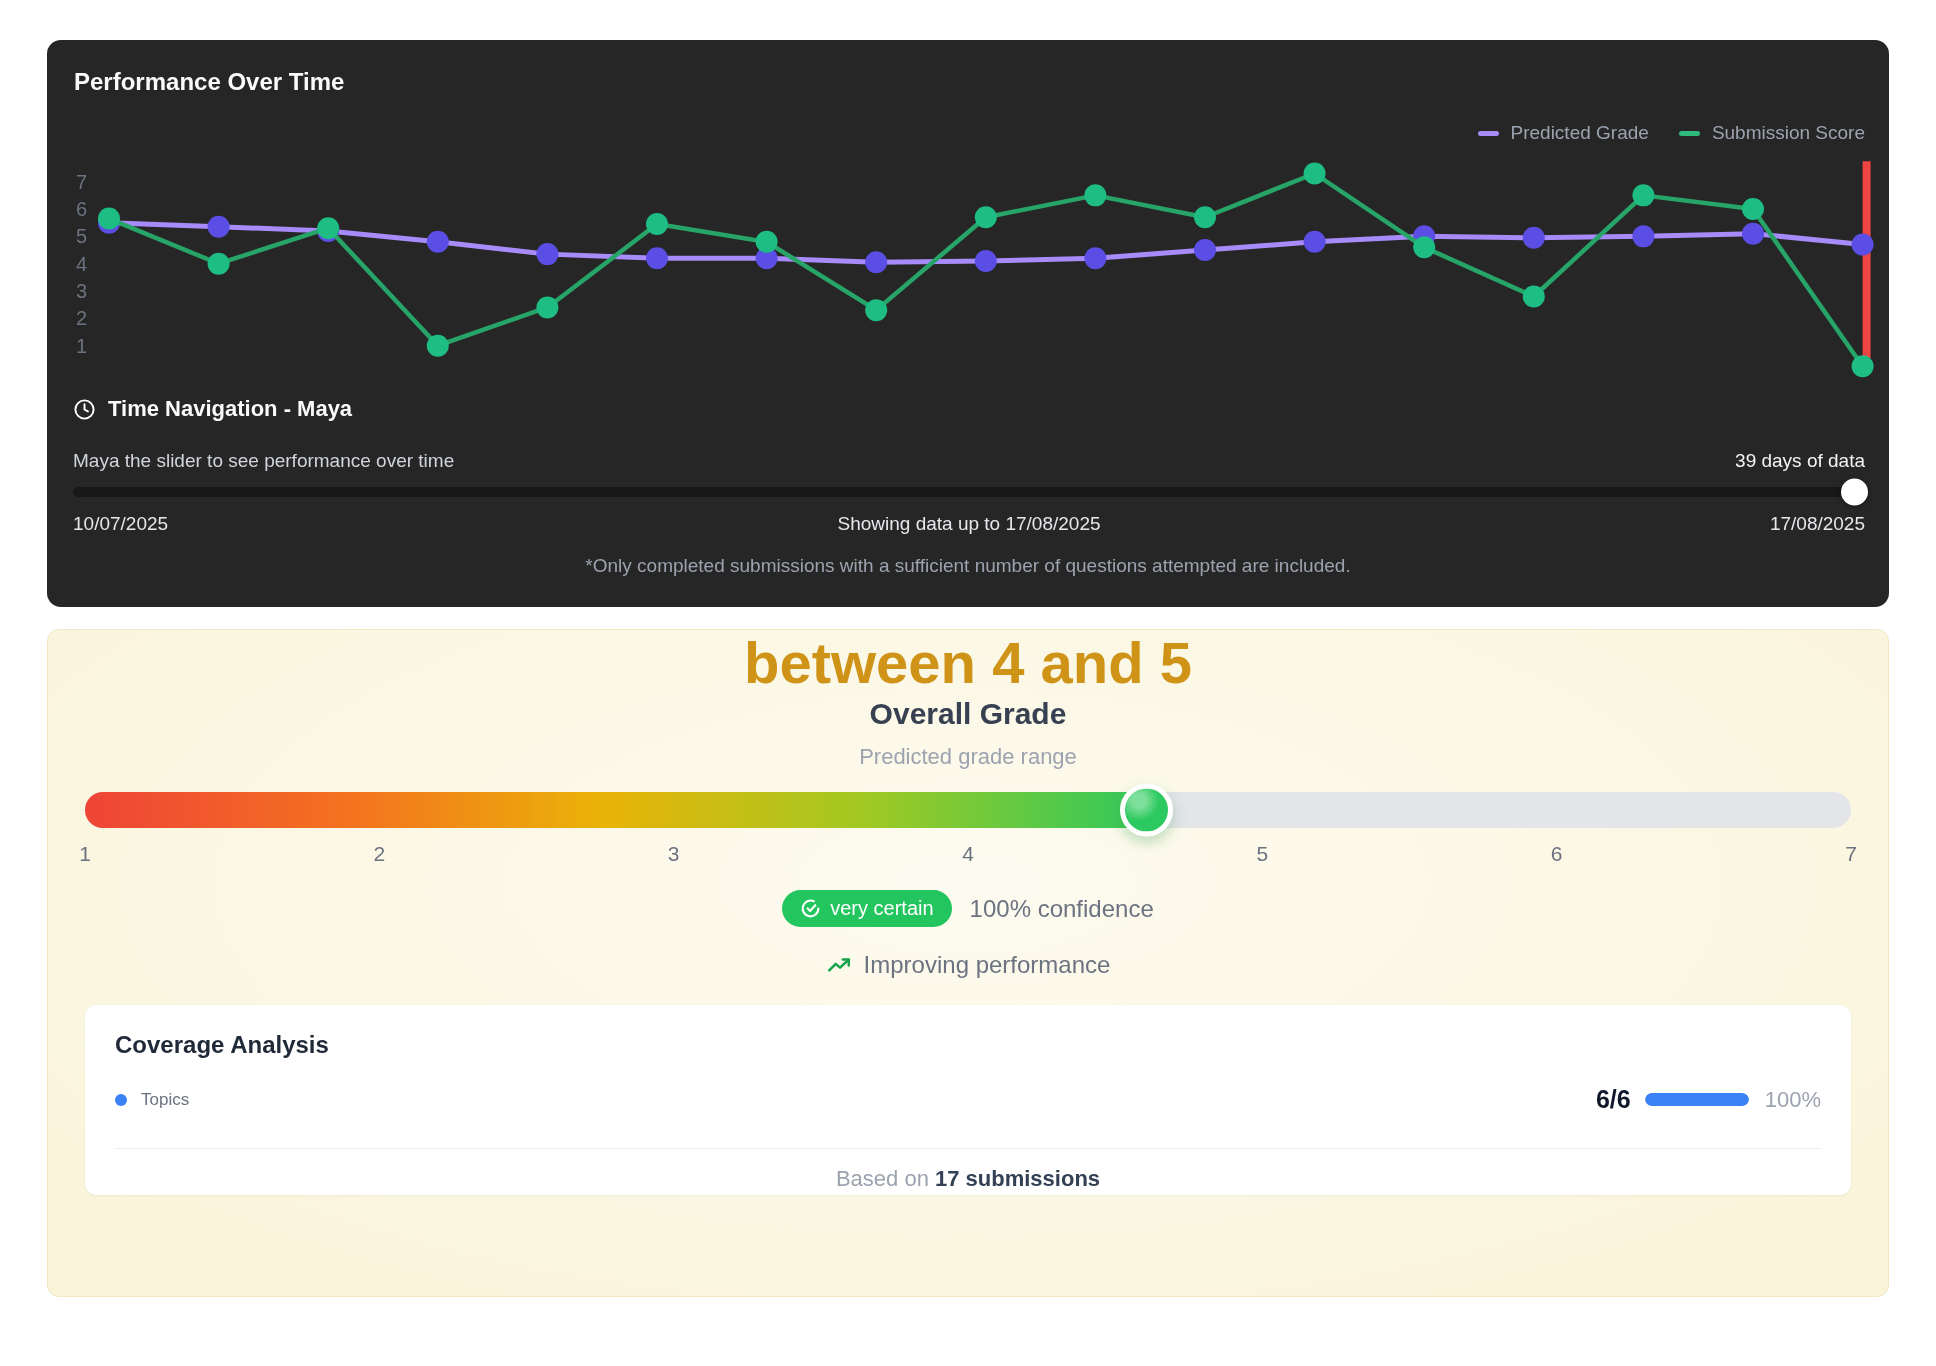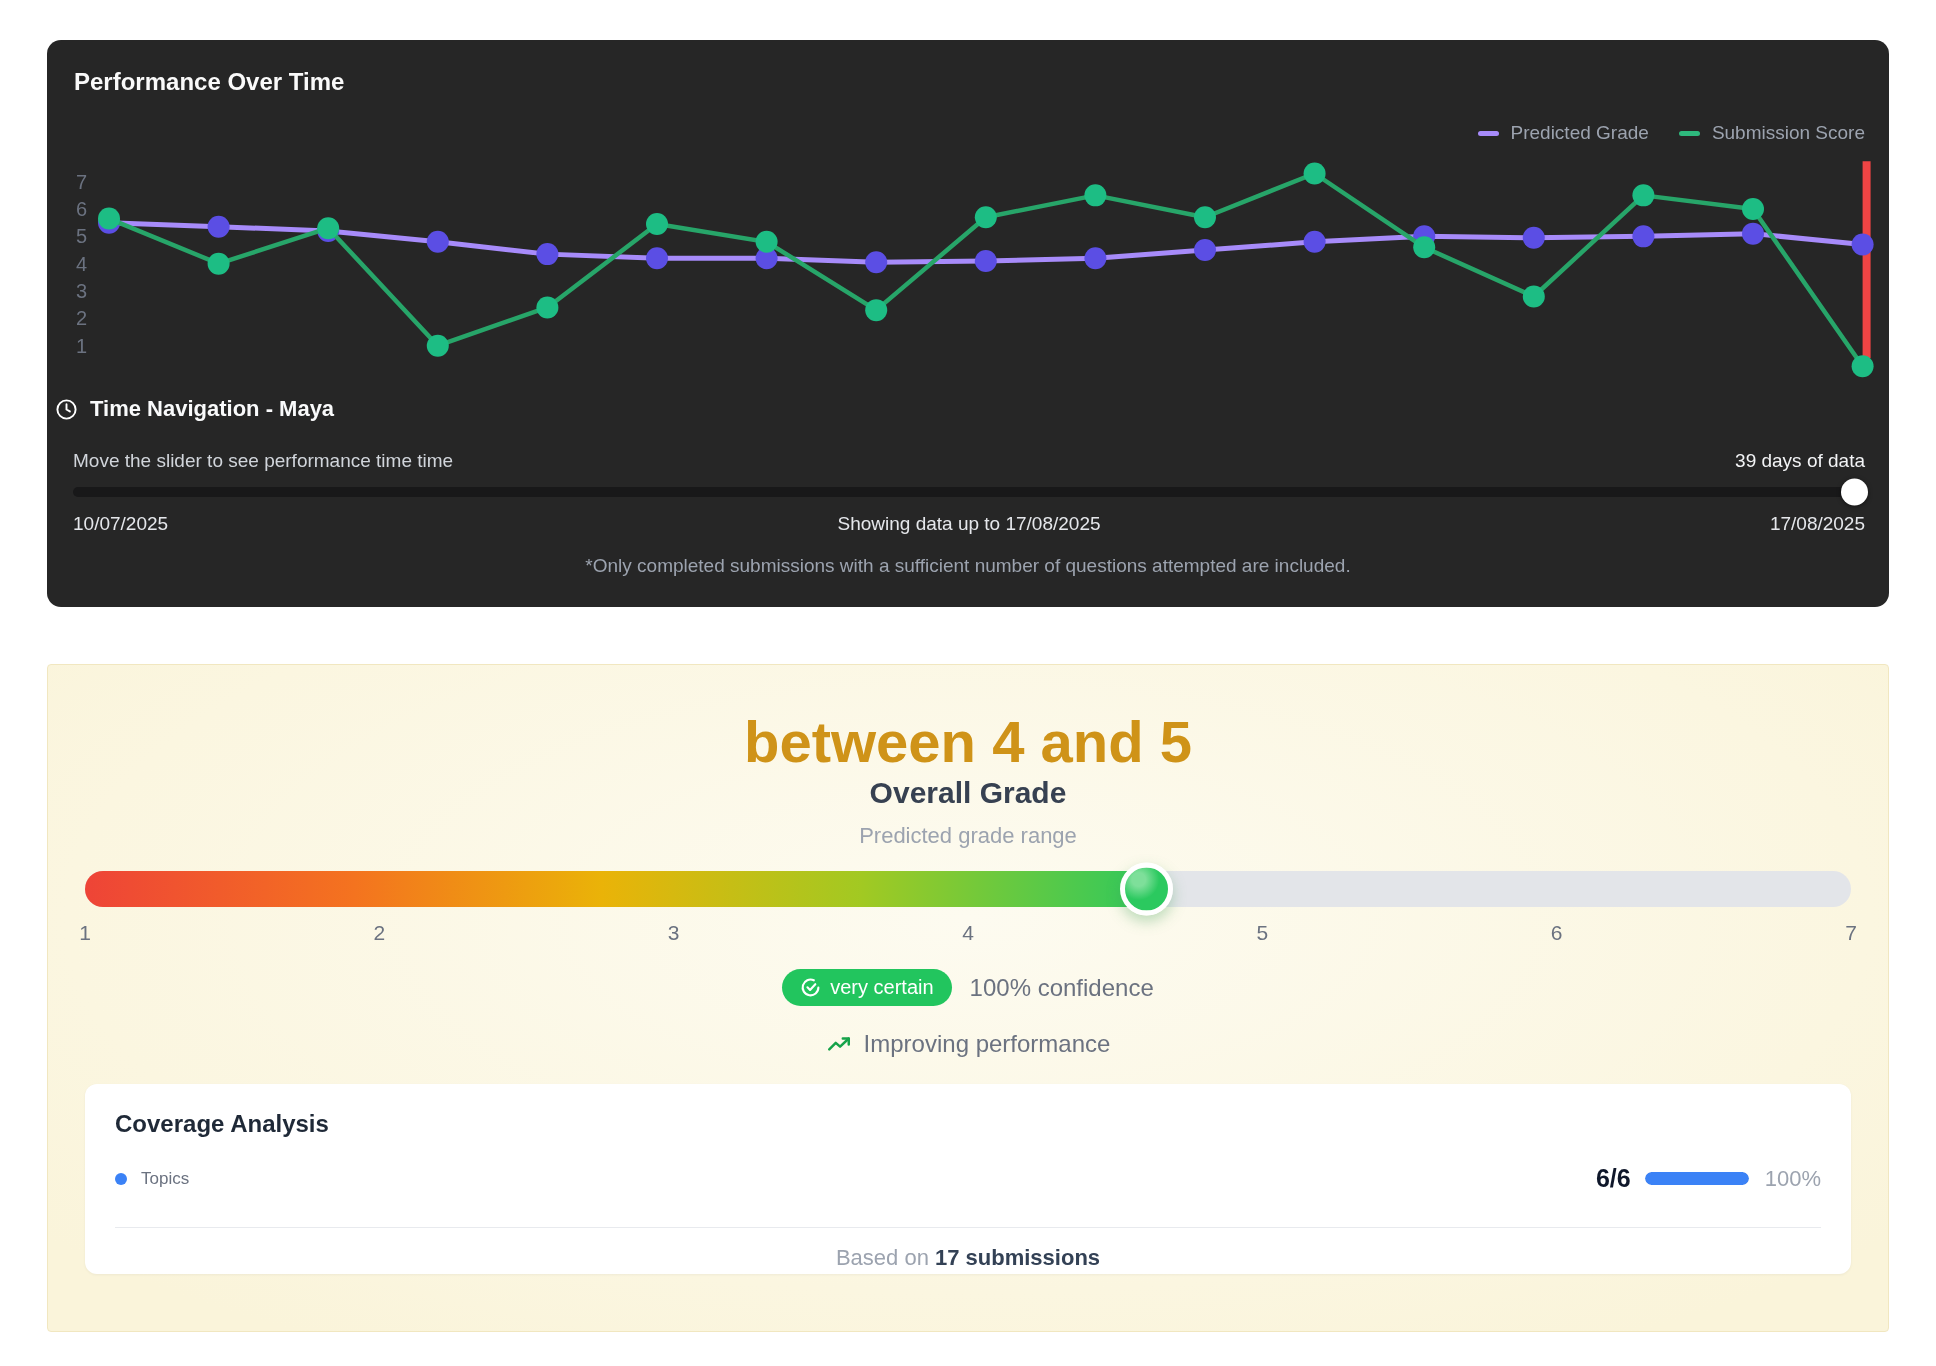--- a/index.html
+++ b/index.html
@@ -10,41 +10,41 @@
   
   .perf-card { position:absolute; left:47px; top:40px; width:1842px; height:567px;
                background:#262626; border-radius:14px; color:#fff; }
   .perf-title { position:absolute; left:27px; top:28px; font-size:24px; font-weight:bold; color:#fafafa; }
   .legend { position:absolute; top:82px; right:24px; display:flex; align-items:center; gap:30px; }
   .legend-item { display:flex; align-items:center; gap:12px; cursor:pointer; }
   .legend-swatch { width:21px; height:5px; border-radius:3px; }
   .legend-label { font-size:19px; color:#9ca3af; }
   .chart-svg { position:absolute; left:0; top:0; width:1842px; height:360px; }
 
-  .timenav-head { position:absolute; left:8px; top:356px; display:flex; align-items:center; gap:12px; }
+  .timenav-head { position:absolute; left:26px; top:356px; display:flex; align-items:center; gap:12px; }
   .timenav-title { font-size:22px; font-weight:bold; color:#f9fafb; }
   .slider-instruction { position:absolute; left:26px; top:410px; font-size:19px; color:#d1d5db; }
   .days-label { position:absolute; right:24px; top:410px; font-size:19px; color:#f3f4f6; }
   .time-track { position:absolute; left:26px; top:447px; width:1793px; height:10px;
                 background:#181819; border-radius:5px; cursor:pointer; }
   .time-handle { position:absolute; right:-2px; top:50%; transform:translateY(-50%);
                  width:27px; height:27px; background:#ffffff; border-radius:50%;
                  box-shadow:0 1px 4px rgba(0,0,0,.5); cursor:grab; }
   .dates-row { position:absolute; left:26px; right:24px; top:473px; font-size:19px; color:#e5e7eb; }
   .date-start { position:absolute; left:0; }
   .date-current { position:absolute; left:0; right:0; text-align:center; color:#e5e7eb; }
   .date-end { position:absolute; right:0; }
   .footnote { position:absolute; left:0; right:0; top:515px; text-align:center;
               font-size:19px; color:#9ca3af; }
 
   
-  .pred-card { position:absolute; left:47px; top:664px; width:1842px; height:668px;
-               border-radius:4px; border:1px solid #f1e7c0;
+  .pred-card { position:absolute; left:47px; top:629px; width:1842px; height:668px;
+               border-radius:12px; border:1px solid #f1e7c0;
                background:radial-gradient(ellipse 1200px 500px at 50% 38%, #fdfbf0 0%, #fbf6e0 75%, #faf4da 100%);
-               padding-top:44px; text-align:center; }
+               text-align:center; }
   .headline { font-size:58px; line-height:66px; font-weight:bold; color:#cf9318; }
   .subtitle { font-size:30px; line-height:36px; font-weight:bold; color:#374151; }
   .caption { margin-top:12px; font-size:22px; color:#9ca3af; }
 
   .scale-wrap { position:relative; margin:22px auto 0; width:1766px; height:36px; }
   .scale-track { position:absolute; inset:0; background:#e3e5e9; border-radius:18px; cursor:pointer; }
   .scale-fill { position:absolute; left:0; top:0; bottom:0; width:61%; border-radius:18px 0 0 18px;
                 background:linear-gradient(to right,#ee4437 0%,#f4731f 25%,#eab308 48%,#a2c922 72%,#2bc95f 100%); }
   .scale-knob { position:absolute; left:calc(60.1% - 26px); top:50%; transform:translateY(-50%);
                 width:53px; height:53px; border-radius:50%;
@@ -144,21 +144,21 @@
     </div>
 
     <div class="timenav-head">
       <svg width="23" height="23" viewBox="0 0 24 24">
         <circle cx="12" cy="12" r="9.5" fill="none" stroke="#ffffff" stroke-width="2"></circle>
         <path d="M12 6.5 V12 L15.5 14" fill="none" stroke="#ffffff" stroke-width="2" stroke-linecap="round"></path>
       </svg>
       <span class="timenav-title">Time Navigation - Maya</span>
     </div>
 
-    <div class="slider-instruction">Move the slider to see performance time time</div>
+    <div class="slider-instruction">Maya the slider to see performance over time</div>
     <div class="days-label">39 days of data</div>
 
     <div class="time-track">
       <div class="time-handle"></div>
     </div>
 
     <div class="dates-row">
       <span class="date-start">10/07/2025</span>
       <span class="date-current">Showing data up to 17/08/2025</span>
       <span class="date-end">17/08/2025</span>

